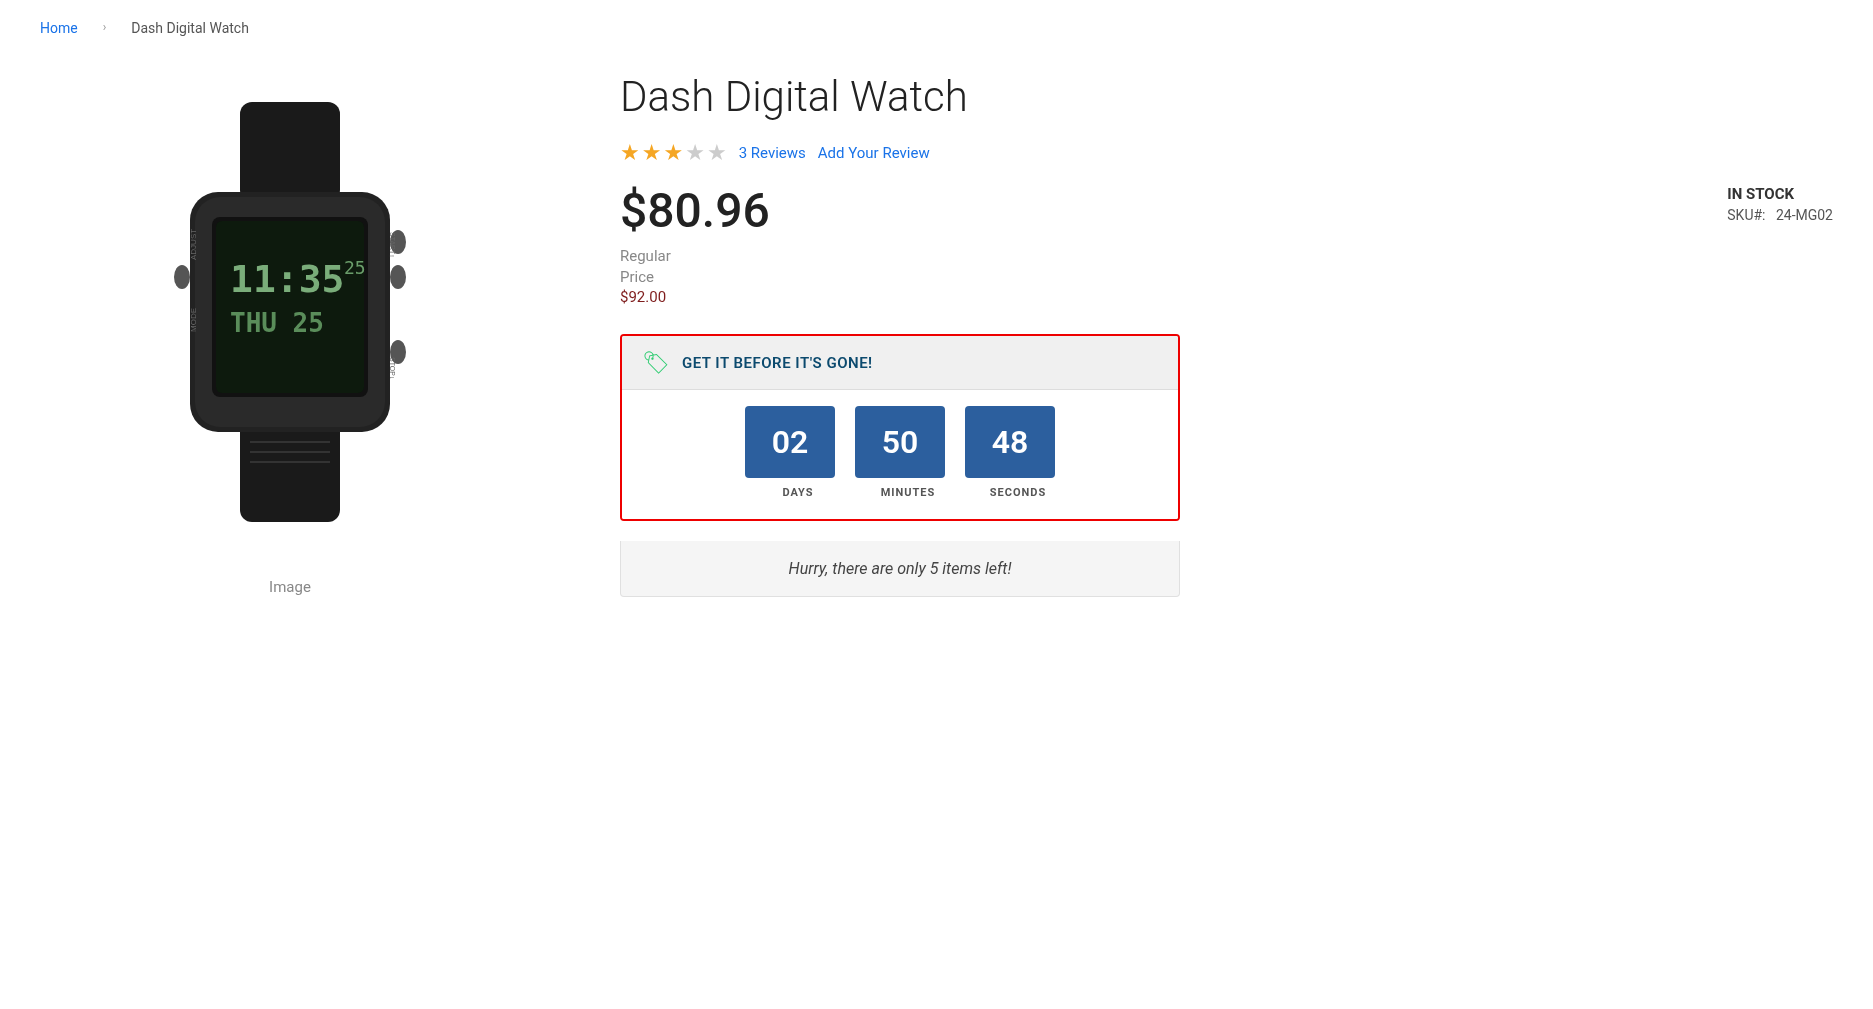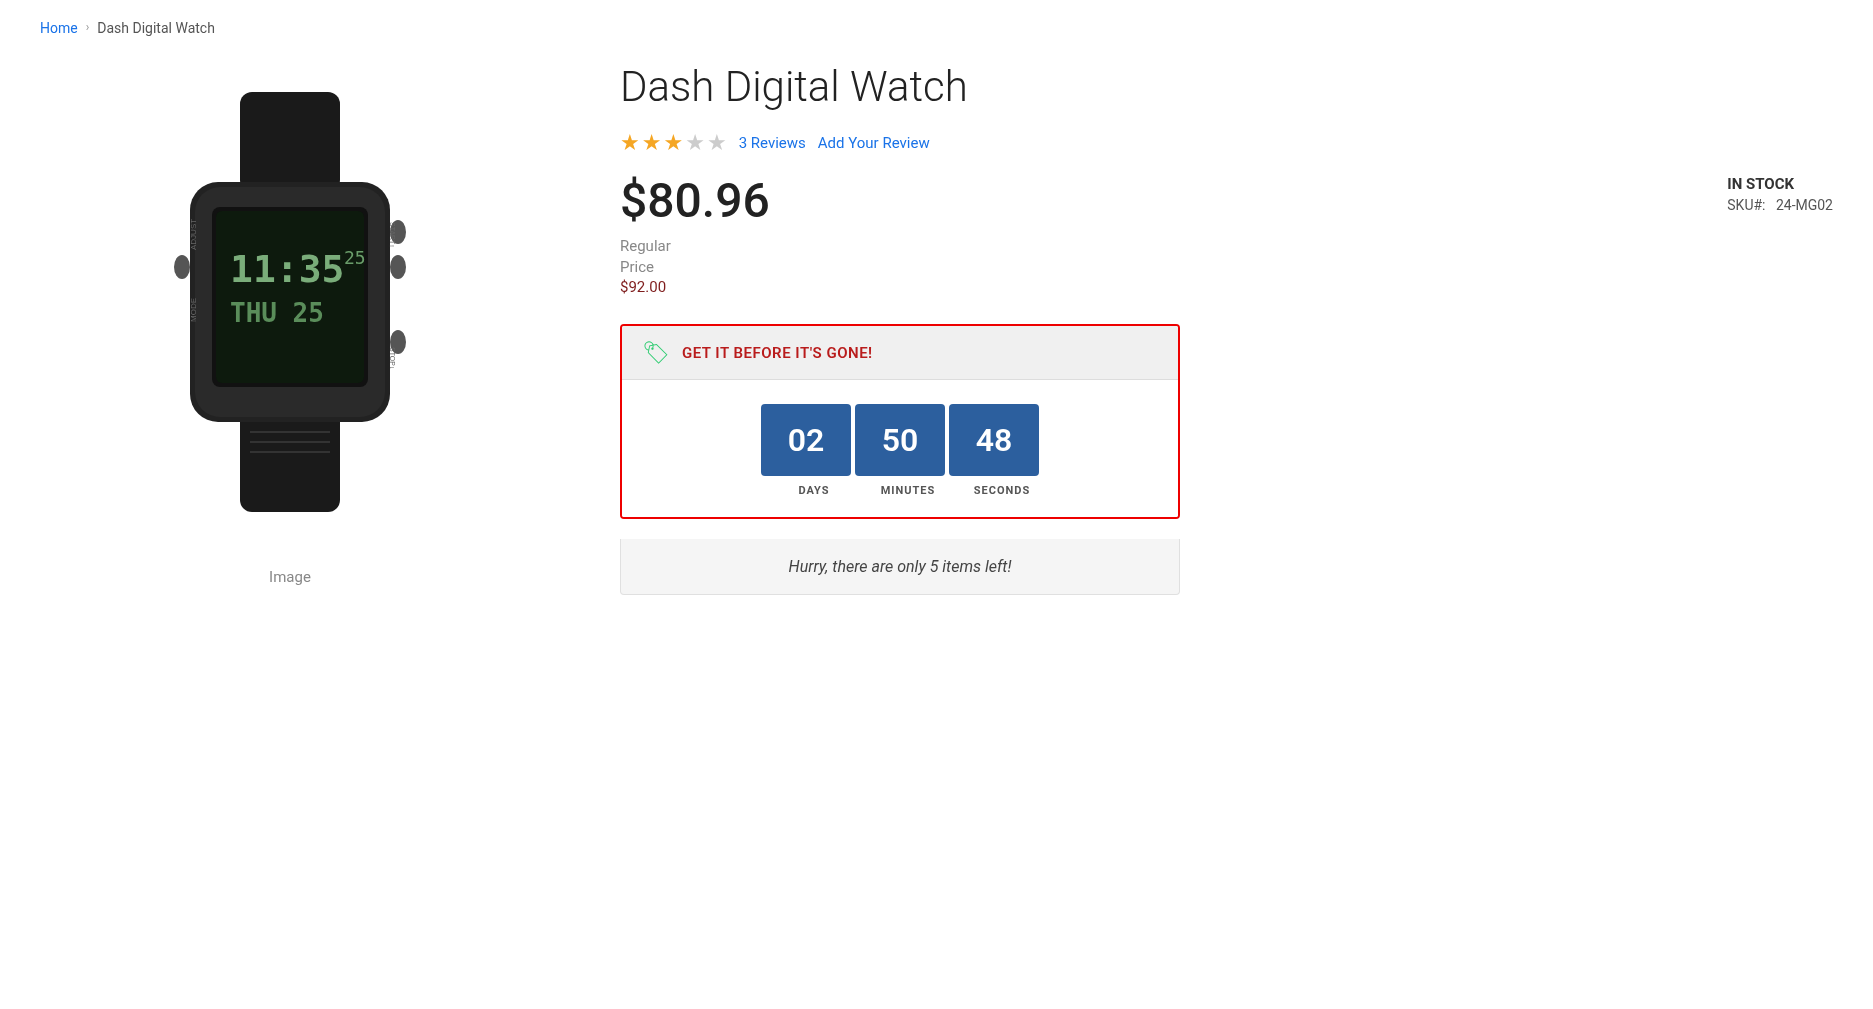--- a/index.html
+++ b/index.html
@@ -10,23 +10,23 @@
       font-size: 16px;
     }
     .page-wrapper {
       max-width: 1873px;
       padding: 20px 40px;
     }
     
     .breadcrumb {
       display: flex;
       align-items: flex-start;
-      gap: 8px;
+      gap: 25px;
       font-size: 14px;
-      margin-bottom: 16px;
+      margin-bottom: 26px;
       color: #555;
     }
     .breadcrumb a {
       color: #1a73e8;
       text-decoration: none;
     }
     .breadcrumb .separator {
       color: #999;
       font-size: 12px;
     }
@@ -157,29 +157,29 @@
       gap: 12px;
       border-bottom: 1px solid #ddd;
     }
     .tag-icon {
       font-size: 22px;
       color: #2ecc71;
     }
     .countdown-title {
       font-size: 15px;
       font-weight: 600;
-      color: #b91c1c;
+      color: #0c4a6e;
       letter-spacing: 0.5px;
     }
     .countdown-body {
       background: #fff;
-      padding: 24px 20px 20px;
+      padding: 16px 20px 20px;
       display: flex;
       justify-content: center;
-      gap: 4px;
+      gap: 20px;
     }
     .countdown-unit {
       display: flex;
       flex-direction: column;
       align-items: center;
       gap: 8px;
     }
     .countdown-number {
       background: #2c5f9e;
       color: #fff;

